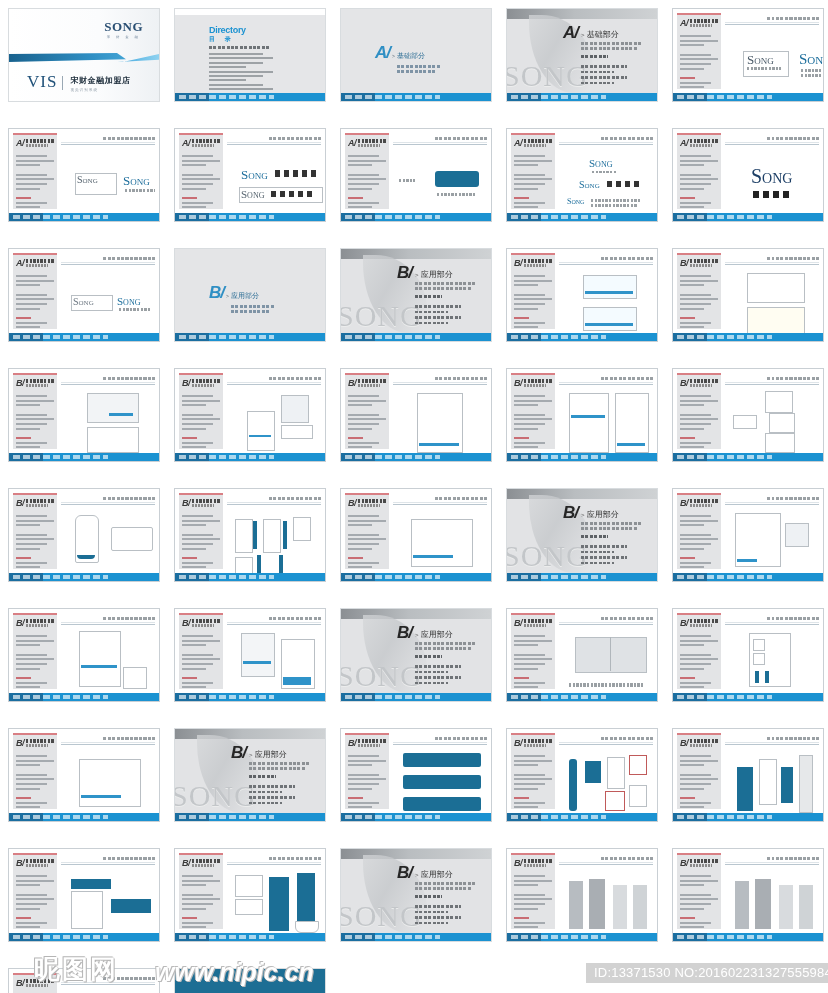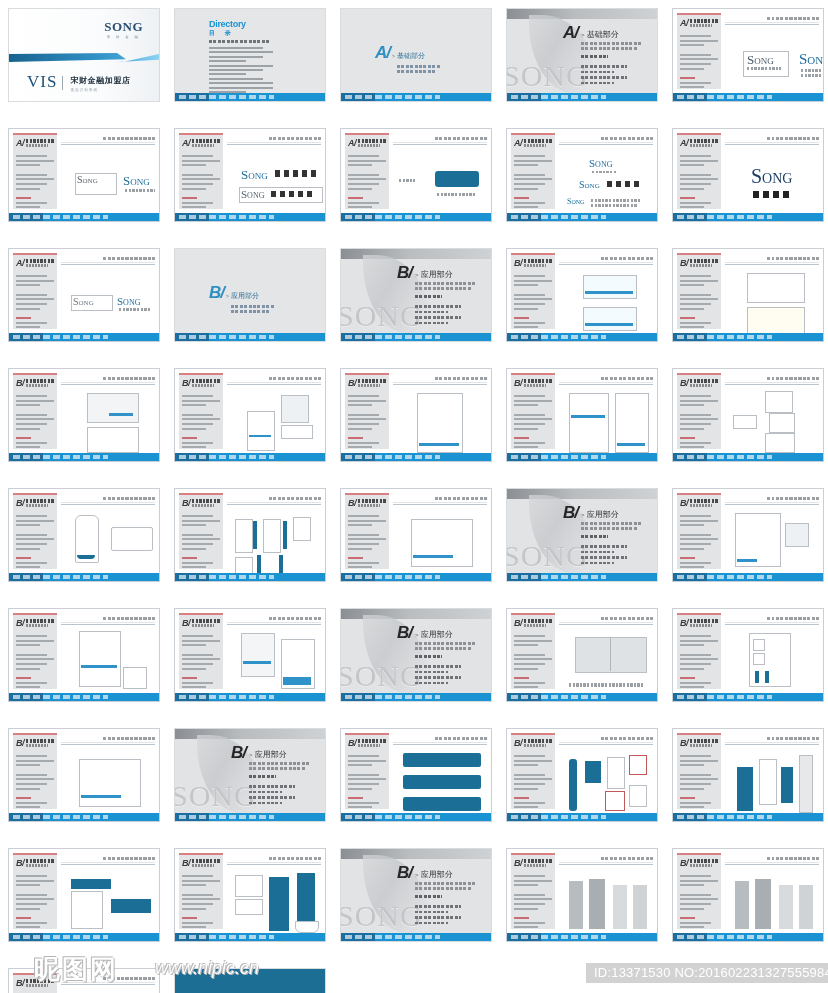--- a/index.html
+++ b/index.html
@@ -104,21 +104,21 @@
   .cover .swoosh2{position:absolute;right:0;top:44px;width:44px;height:9px;
      background:linear-gradient(90deg,#3fa5dc,#8fd2f0);
      clip-path:polygon(18% 100%,100% 12%,100% 75%,6% 100%);}
   .cover .vis{position:absolute;left:18px;top:60px;display:flex;align-items:flex-end;gap:5px;}
   .cover .vis .v{font-family:"Liberation Serif","DejaVu Serif",serif;font-size:17px;color:#21527a;letter-spacing:1px;}
   .cover .vis .bar{width:1px;height:14px;background:#9aa8b4;margin:0 2px 2px 0;}
   .cover .vis .cnbig{font-size:8px;color:#1f2f3d;font-weight:bold;letter-spacing:.6px;}
   .cover .vis .cnsml{font-size:3.6px;color:#8a98a4;letter-spacing:1px;margin-top:1px;}
 
   
-  .dir{position:absolute;inset:0;background:#e5e6e8;}
+  .dir{position:absolute;inset:0;background:#e5e6e8;margin-top:6px;}
   .dir .t1{position:absolute;left:34px;top:10px;font-size:9px;font-weight:bold;color:#1b92d1;letter-spacing:-.3px;}
   .dir .t2{position:absolute;left:34px;top:20px;font-size:6px;font-weight:bold;color:#1b92d1;letter-spacing:4px;}
   .dir .hl{position:absolute;left:34px;top:31px;width:62px;height:3px;
      background:repeating-linear-gradient(90deg,#6f7478 0 3px,transparent 3px 4.4px);}
   .dir .para{position:absolute;left:34px;top:38px;width:64px;}
   .dir .para .ln{height:2px;margin-bottom:2.4px;background:#9da2a6;}
   .dir .para .ln.s{width:58%}
   .dir .para .ln.m{width:84%}
 
   
@@ -170,21 +170,21 @@
   
   .wm-logo{
     position:absolute;left:34px;top:952px;
     font-size:26px;font-weight:bold;color:#ffffff;
     letter-spacing:2px;
     text-shadow:0 0 1px #9b9b9b,1px 1px 0 #b9b9b9,-1px -1px 0 #b9b9b9;
     pointer-events:none;
   }
   .wm-url{
     position:absolute;left:155px;top:958px;
-    font-size:18px;font-style:italic;font-weight:normal;color:#ffffff;
+    font-size:25px;font-style:italic;font-weight:bold;color:#ffffff;
     text-shadow:0 0 1px #a5a5a5,1px 1px 0 #bdbdbd,-1px -1px 0 #bdbdbd;
     pointer-events:none;
   }
   .wm-id{
     position:absolute;left:586px;top:963px;
     background:#d2d2d2;color:#ffffff;
     font-size:13px;letter-spacing:.2px;
     padding:2px 8px 3px 8px;white-space:nowrap;
     pointer-events:none;
   }

